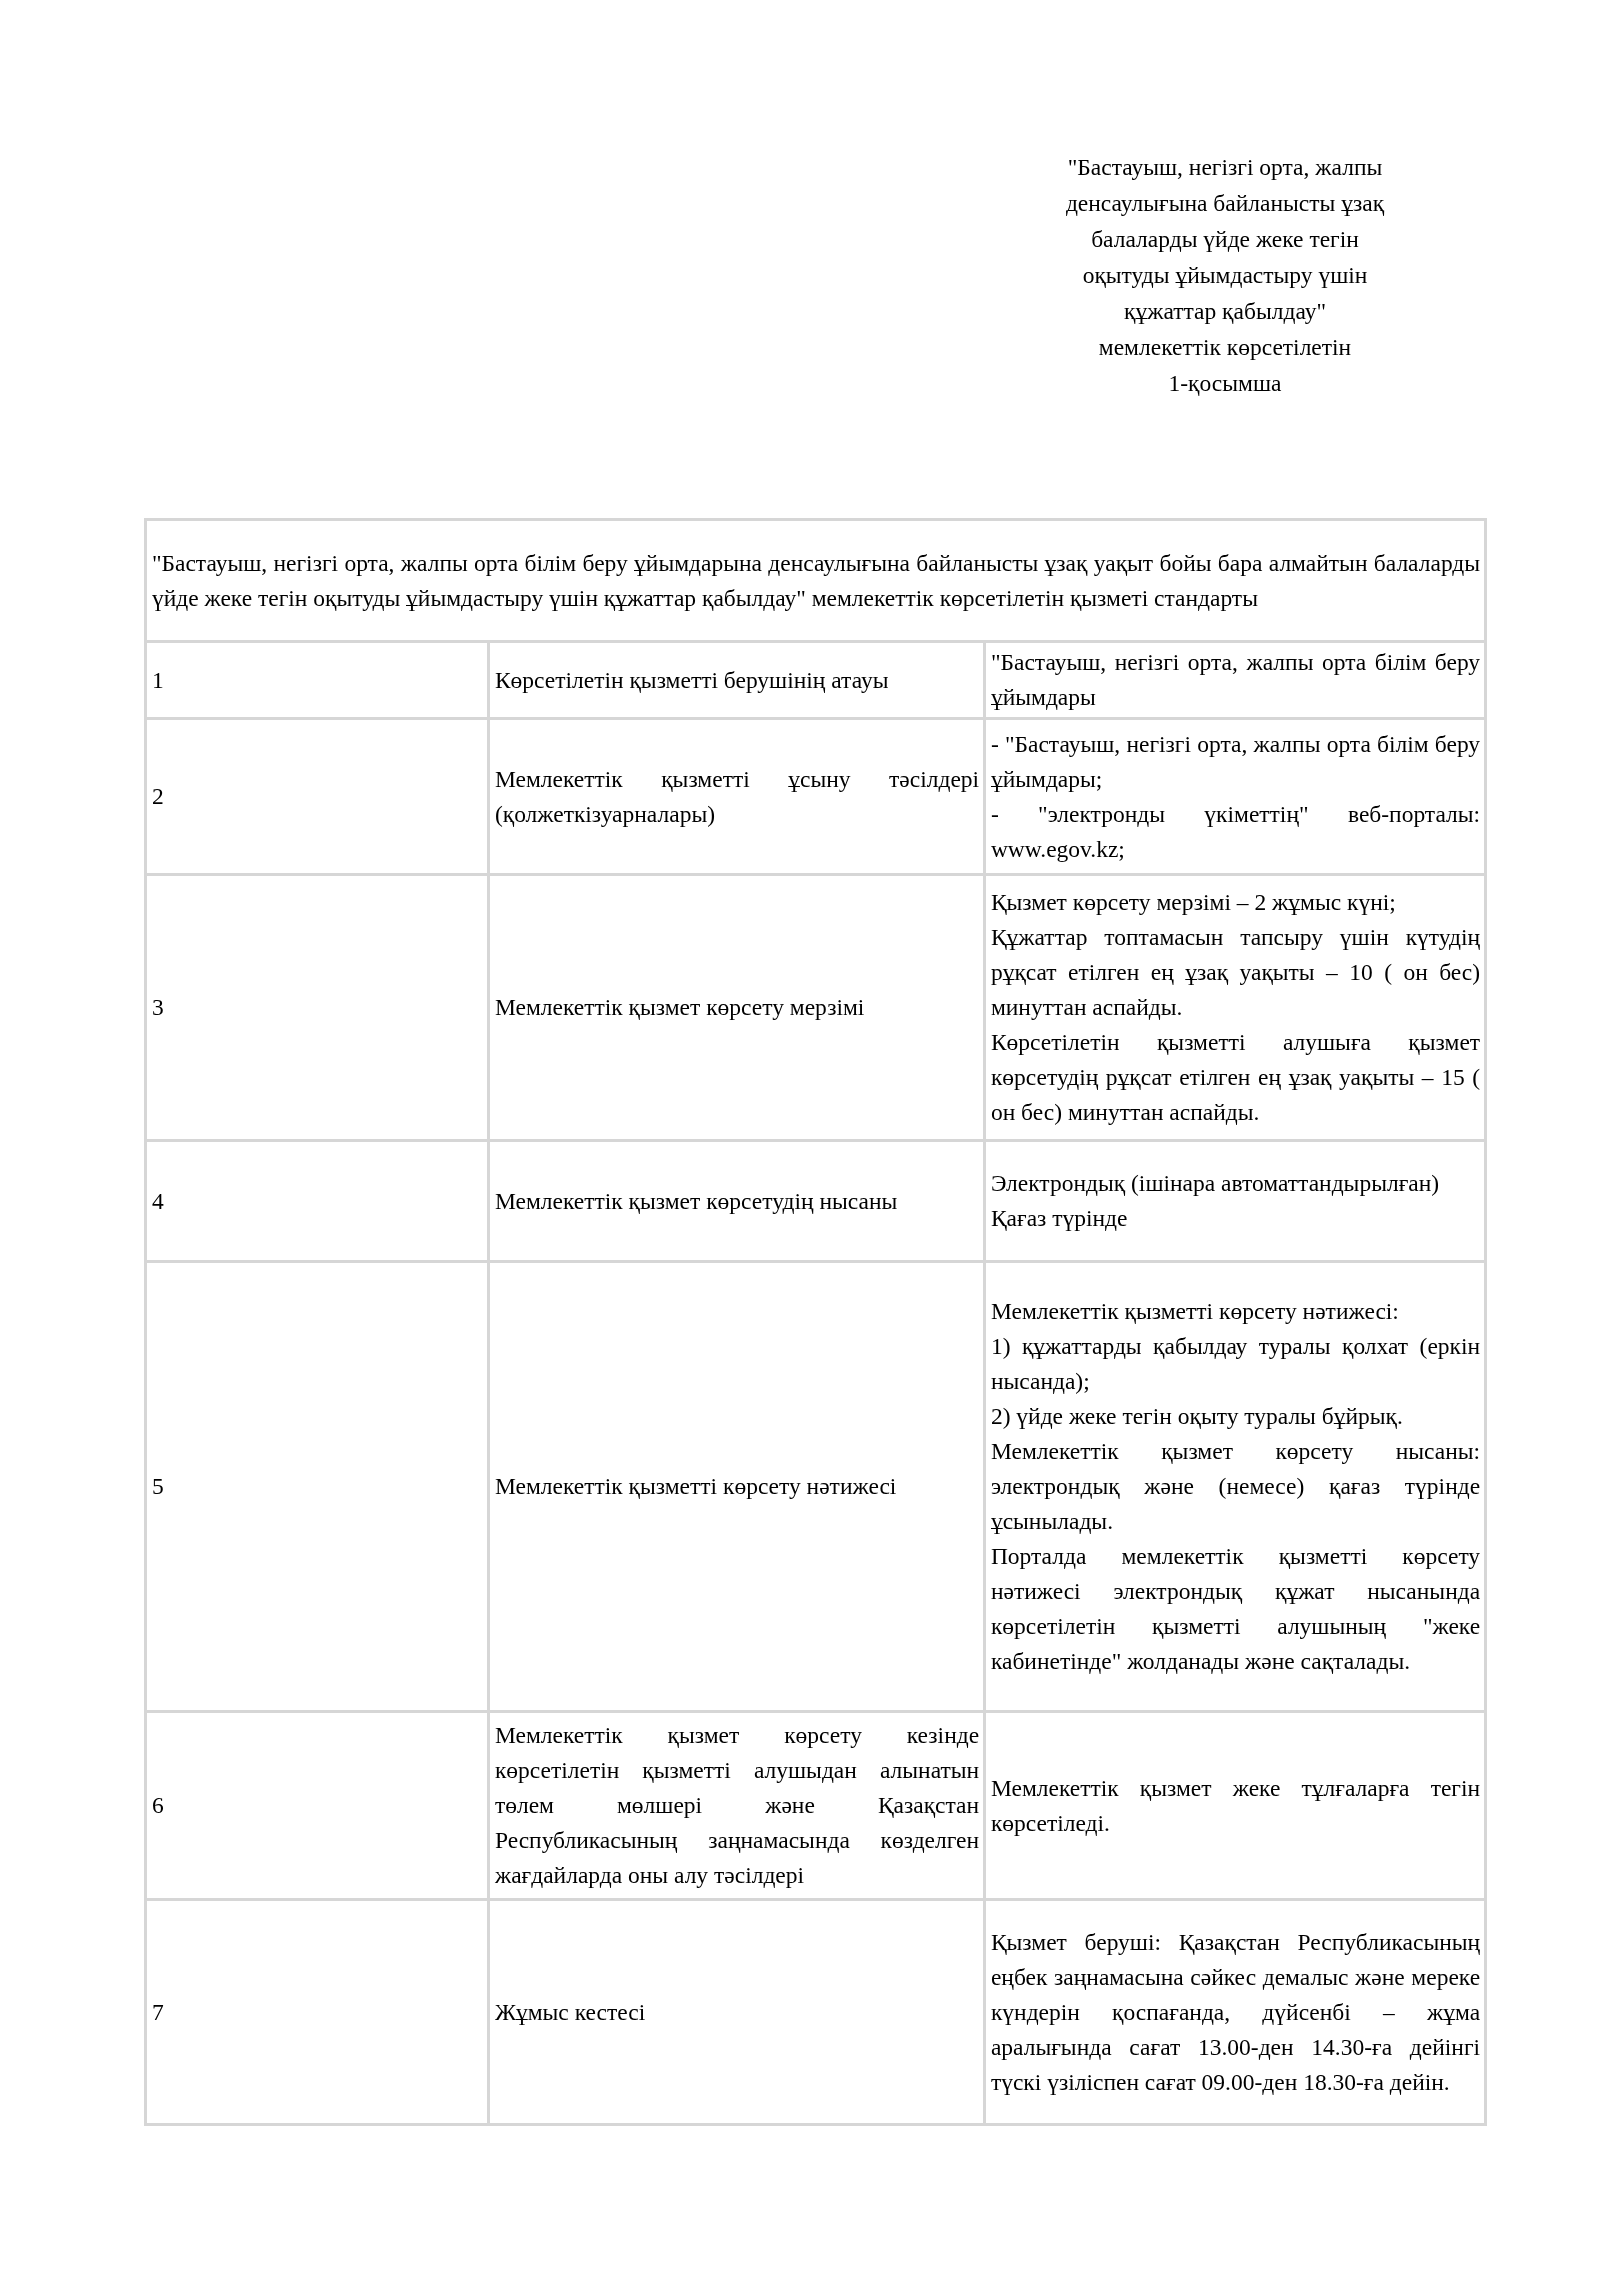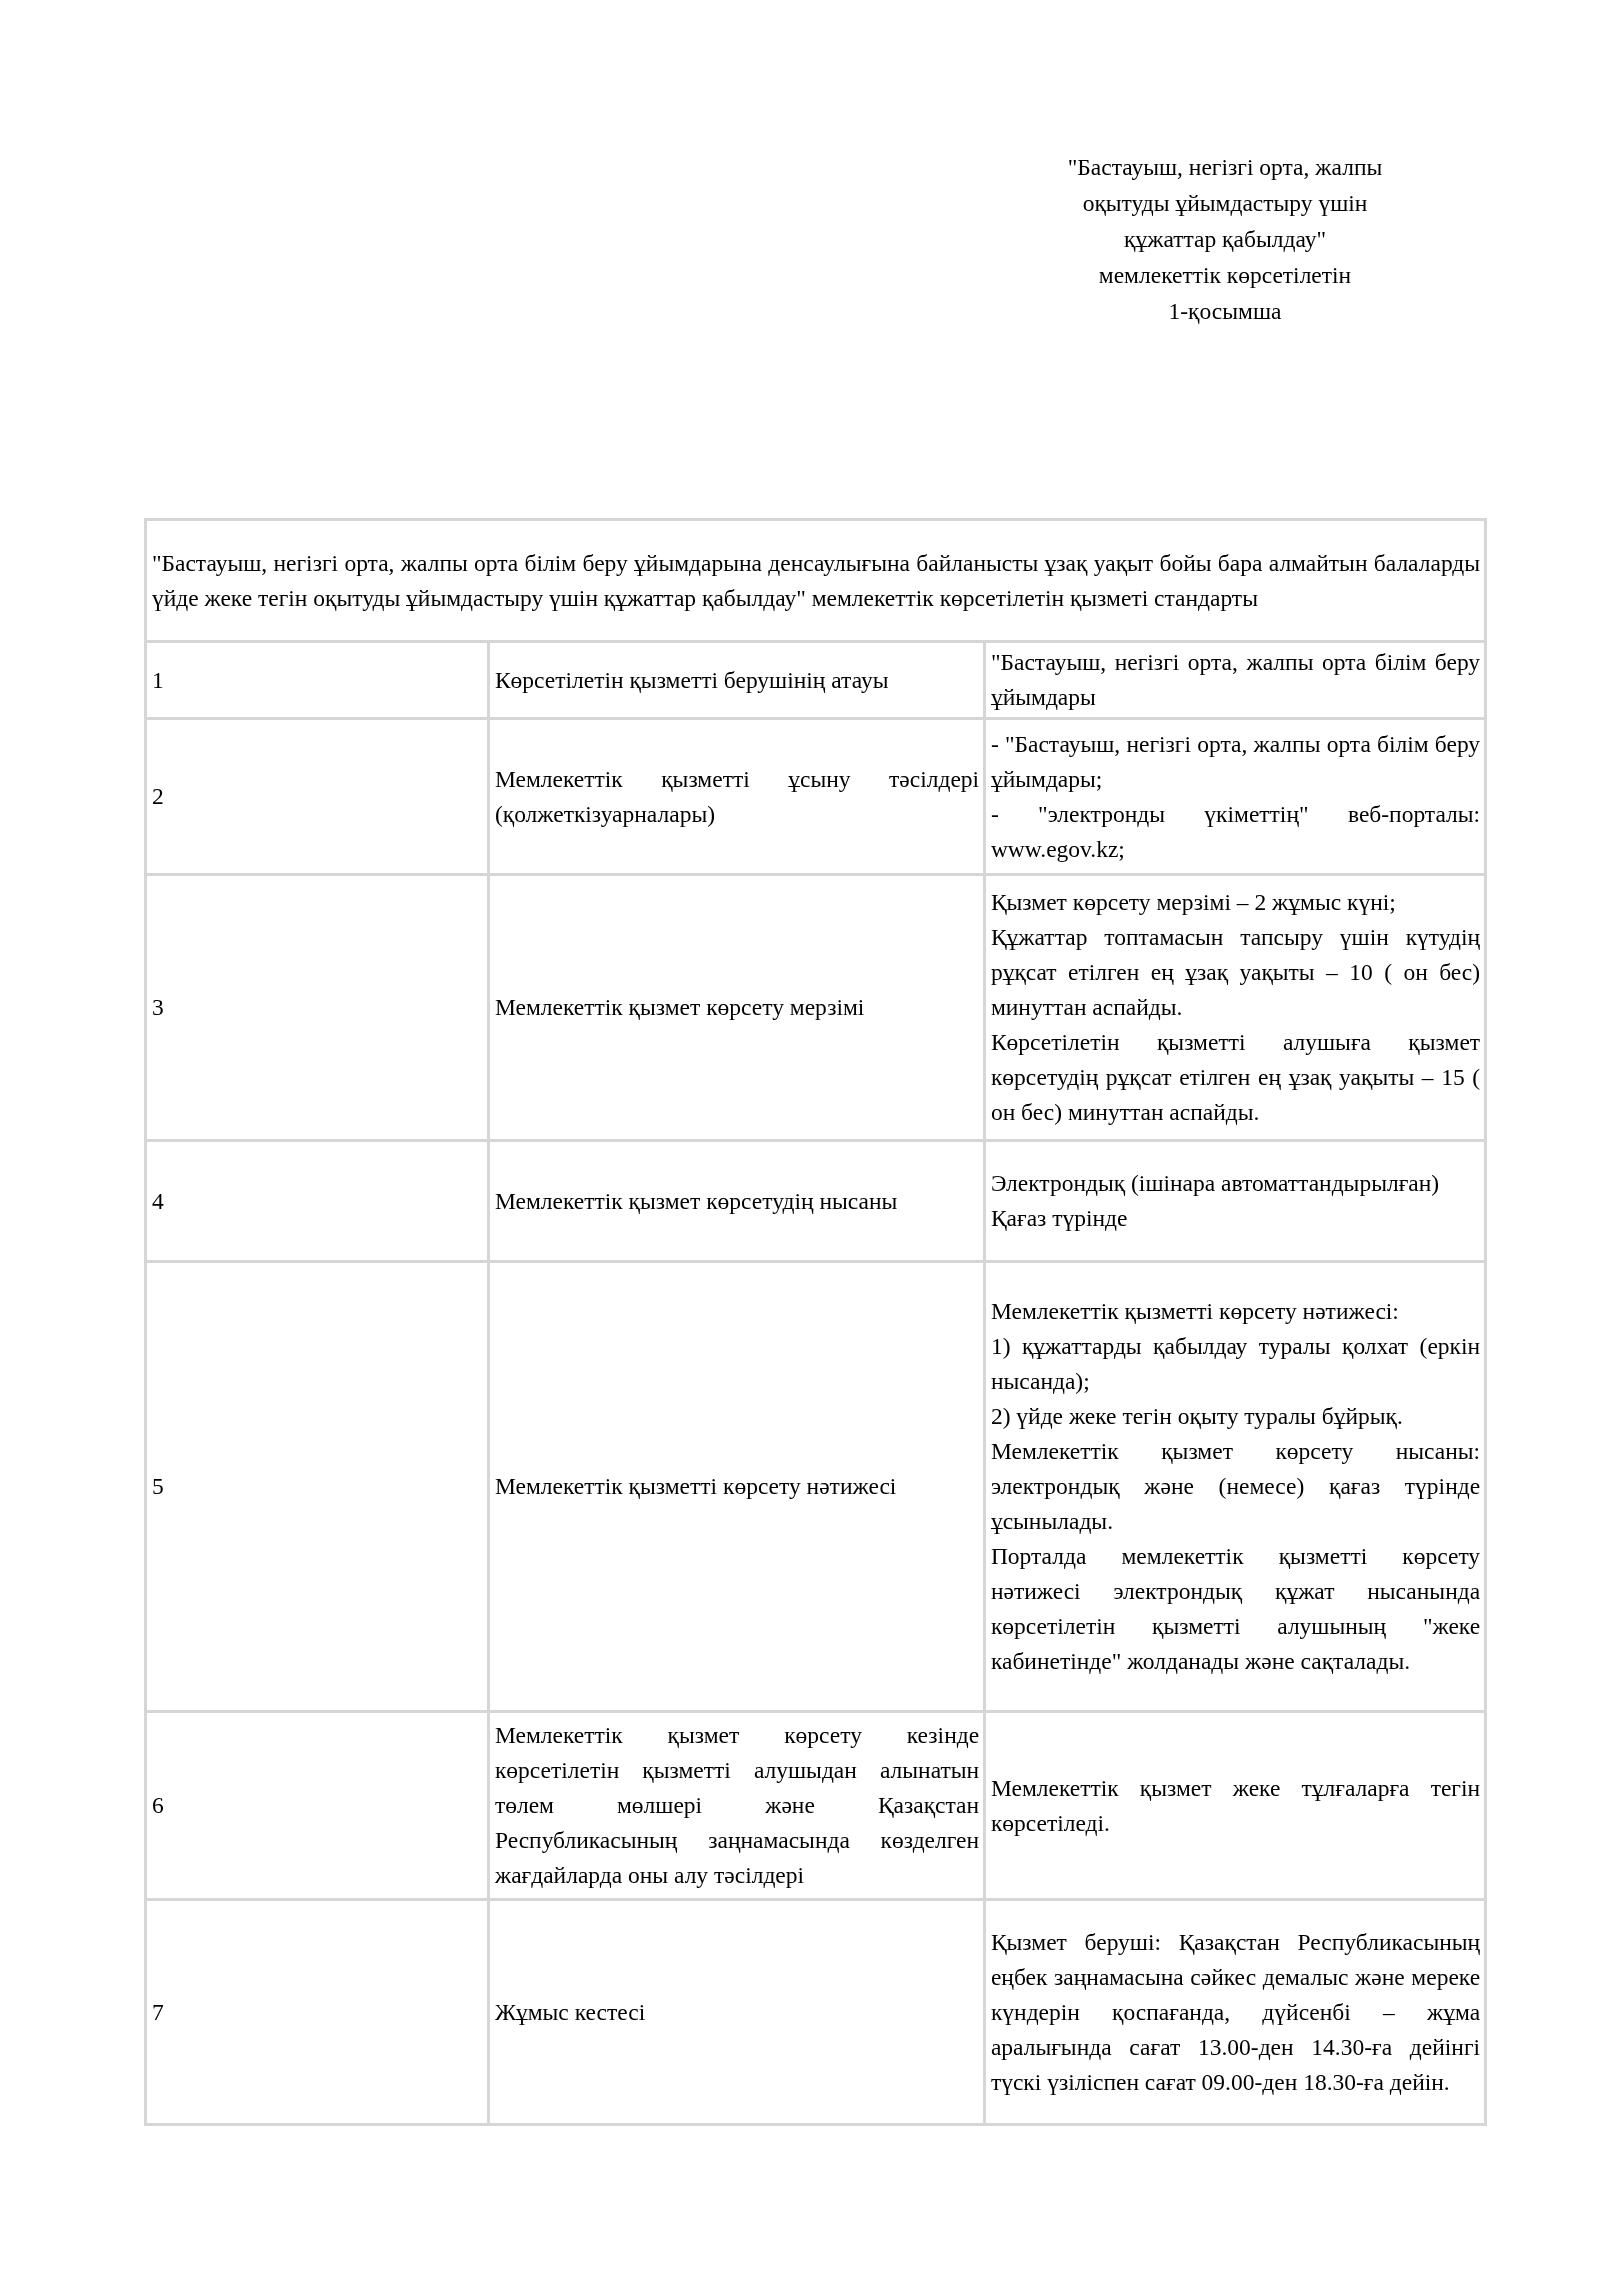--- a/index.html
+++ b/index.html
@@ -22,20 +22,22 @@
   td.label { text-align:justify; }
   td.value { text-align:justify; }
   td.value p, td.label p { margin:0; text-align:justify; }
   .lastleft { text-align-last:left; }
 </style>
 </head>
 <body>
 
 <div class="appendix">
   <div>"Бастауыш, негізгі орта, жалпы</div>
+  <div>денсаулығына байланысты ұзақ</div>
+  <div>балаларды үйде жеке тегін</div>
   <div>оқытуды ұйымдастыру үшін</div>
   <div>құжаттар қабылдау"</div>
   <div>мемлекеттік көрсетілетін</div>
   <div>1-қосымша</div>
 </div>
 
 <table class="std">
   <colgroup>
     <col style="width:343px">
     <col style="width:496px">

